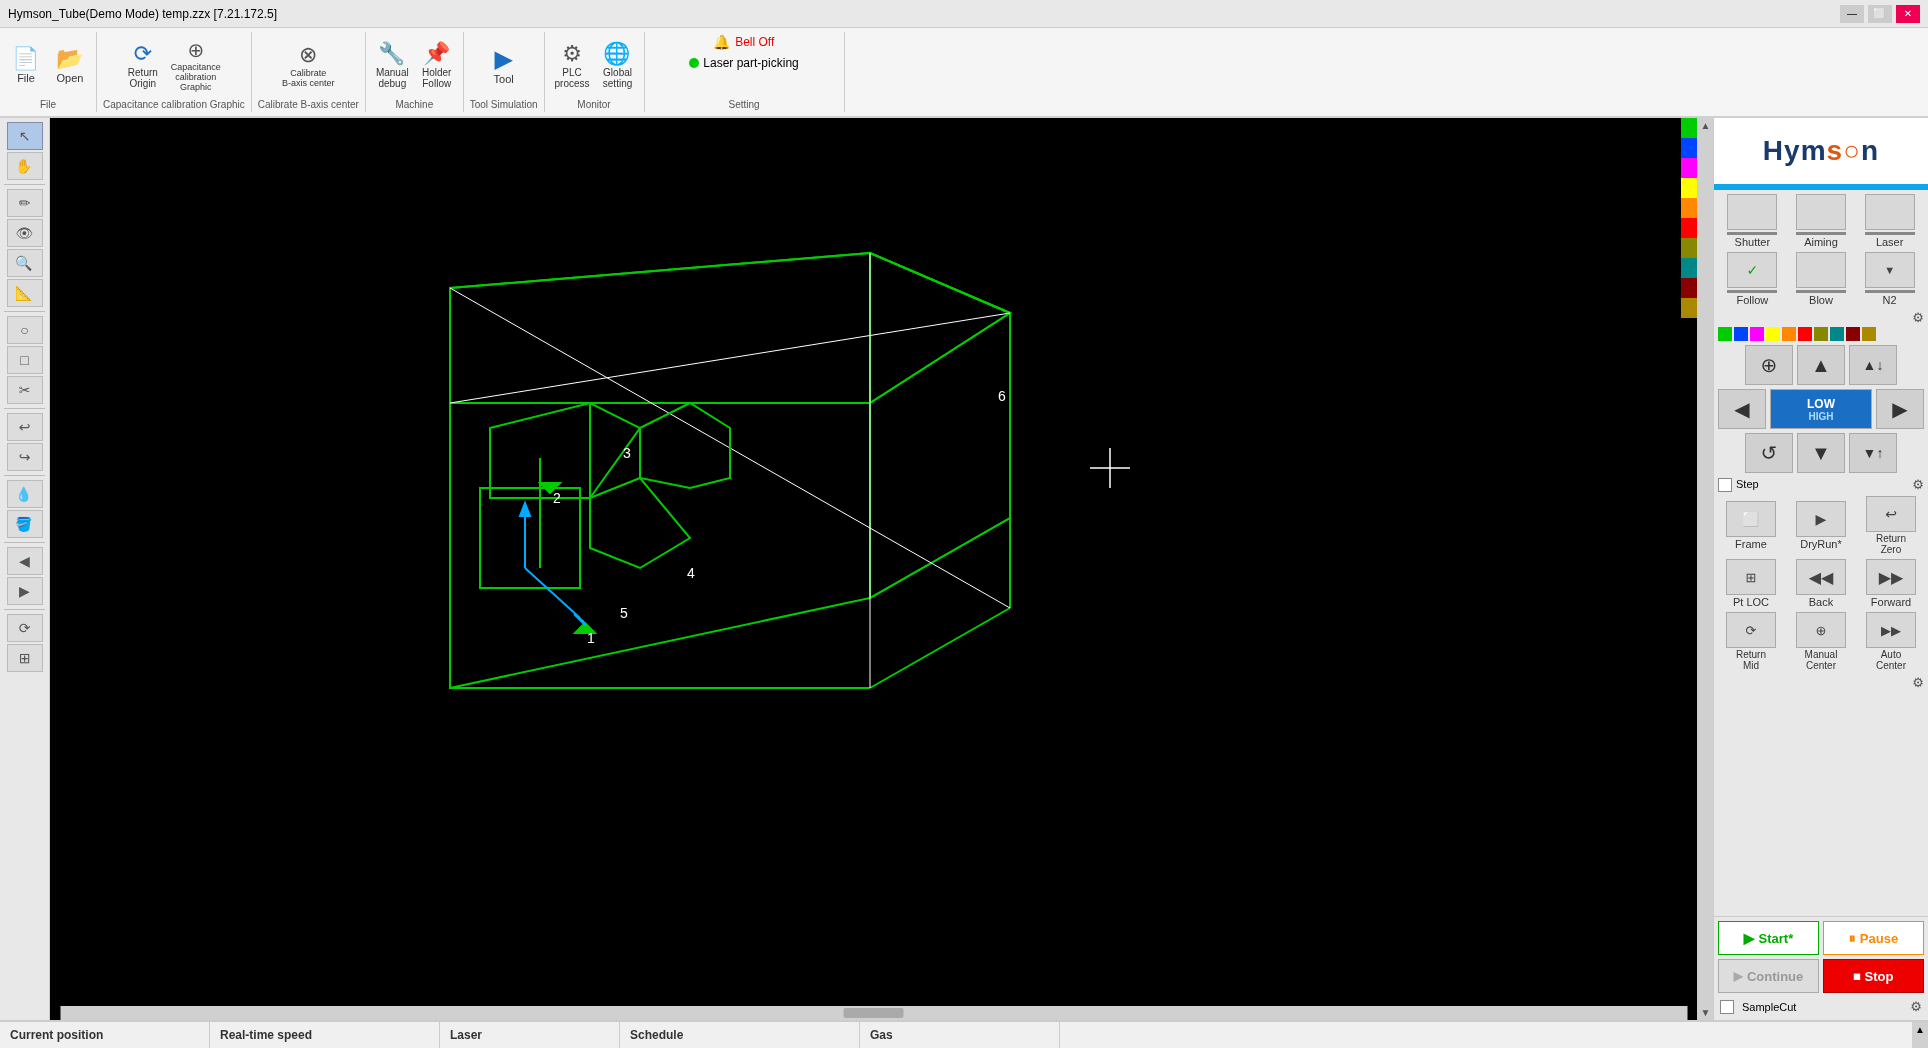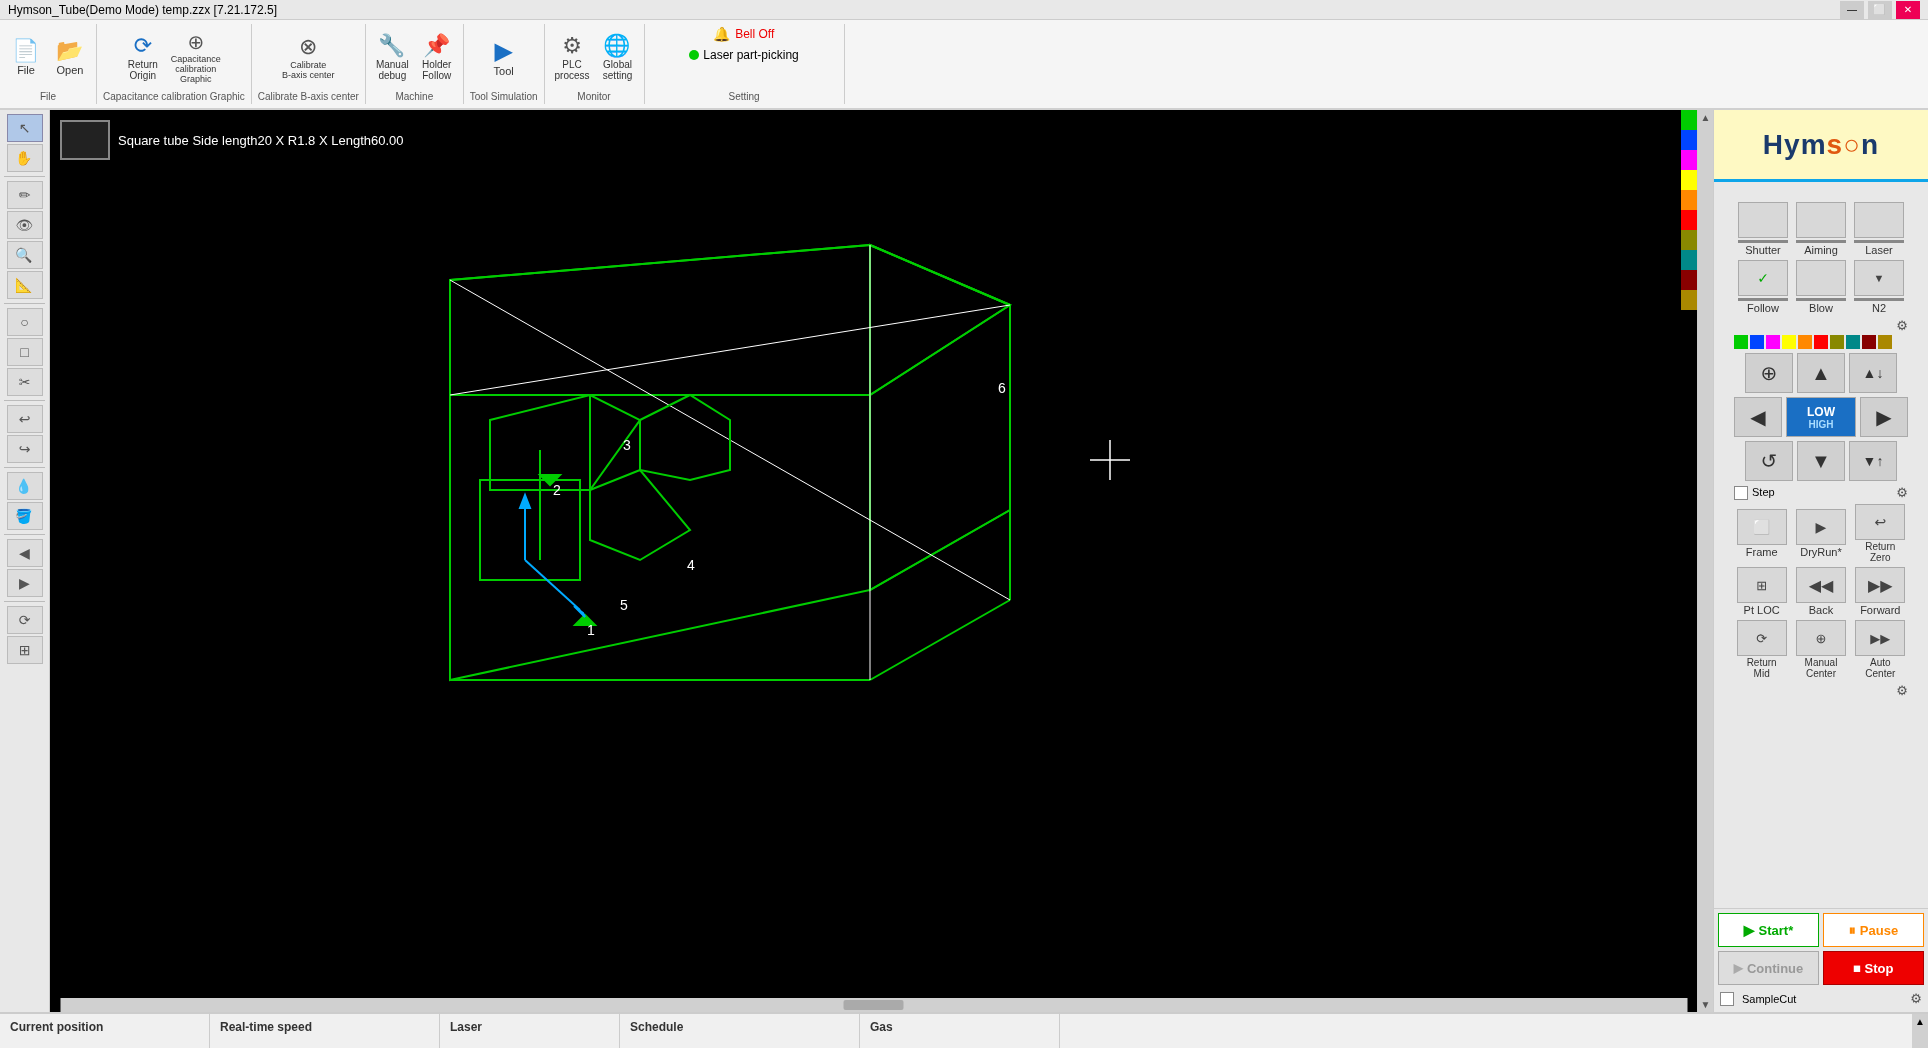--- a/index.html
+++ b/index.html
@@ -1,20 +1,20 @@
 <!DOCTYPE html>
 <html><head>
   <meta charset="utf-8">
   <style>
     * { margin: 0; padding: 0; box-sizing: border-box; }
     body { width: 1928px; height: 1048px; background: #f0f0f0; font-family: 'Segoe UI', Arial, sans-serif; font-size: 12px; overflow: hidden; }
 
     
     #titlebar {
-      height: 20px;
+      height: 28px;
       background: #e8e8e8;
       border-bottom: 1px solid #ccc;
       display: flex;
       align-items: center;
       justify-content: space-between;
       padding: 0 8px;
       font-size: 12px;
     }
     #titlebar .win-controls { display: flex; gap: 4px; }
     #titlebar .win-btn {
@@ -150,38 +150,38 @@
       width: 215px;
       background: #e8e8e8;
       border-left: 1px solid #ccc;
       display: flex;
       flex-direction: column;
     }
 
     
     #logo-area {
       height: 72px;
-      background: #fef9c3;
+      background: #ffffff;
       display: flex;
       align-items: center;
       justify-content: center;
-      border-bottom: 3px solid #0ea5e9;
+      border-bottom: 6px solid #0ea5e9;
     }
     .hymson-logo {
       font-size: 28px;
       font-weight: bold;
       color: #1a3a6c;
       letter-spacing: 1px;
     }
     .hymson-logo span { color: #e05810; }
 
     
     #right-controls {
       flex: 1;
-      padding: 20px;
+      padding: 4px;
       overflow-y: auto;
       background: #e8e8e8;
     }
 
     .ctrl-row {
       display: flex;
       justify-content: space-around;
       align-items: center;
       margin-bottom: 4px;
     }
@@ -476,24 +476,20 @@
     <div class="lt-separator"></div>
     <button class="lt-btn">◀</button>
     <button class="lt-btn">▶</button>
     <div class="lt-separator"></div>
     <button class="lt-btn">⟳</button>
     <button class="lt-btn">⊞</button>
   </div>
 
   <div id="canvas-area">
     
-    <div id="canvas-label">
-      <div class="canvas-box"></div>
-      <span>Square tube Side length20 X R1.8 X Length60.00</span>
-    </div>
 
     
     <div class="canvas-right-swatches">
       <div class="swatch" style="background:#00cc00"></div>
       <div class="swatch" style="background:#0044ff"></div>
       <div class="swatch" style="background:#ff00ff"></div>
       <div class="swatch" style="background:#ffff00"></div>
       <div class="swatch" style="background:#ff8800"></div>
       <div class="swatch" style="background:#ff0000"></div>
       <div class="swatch" style="background:#888800"></div>

